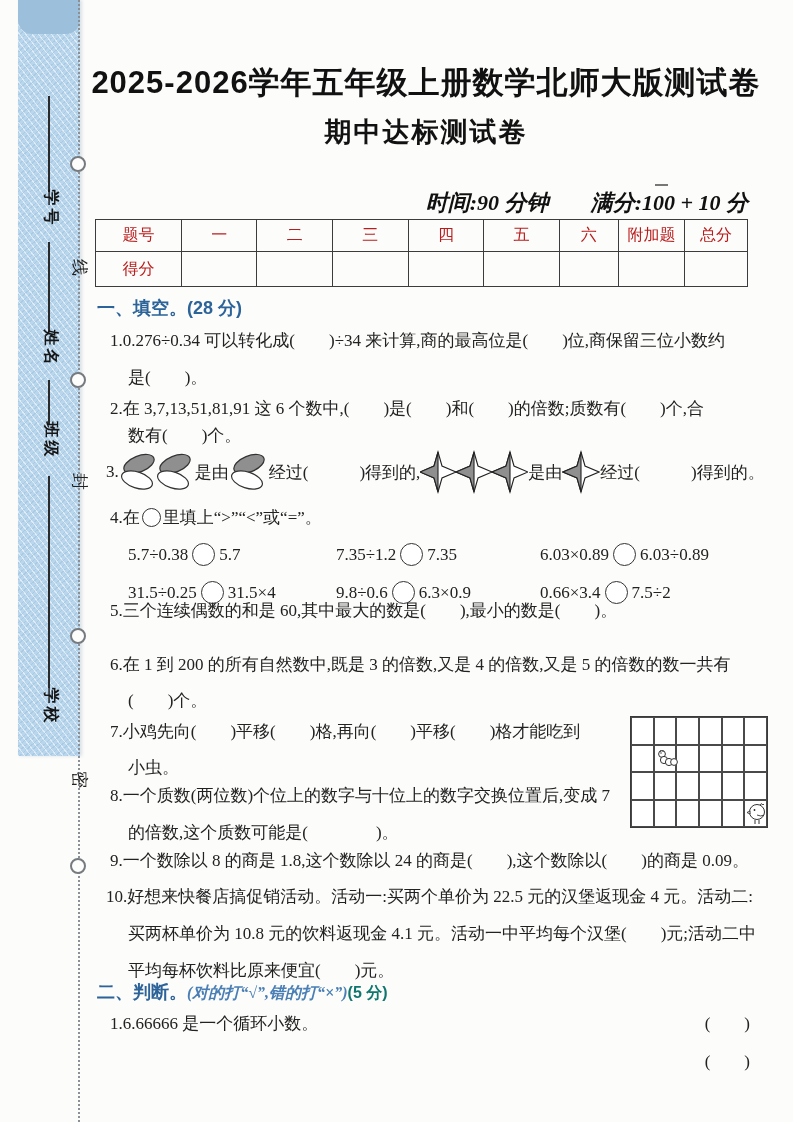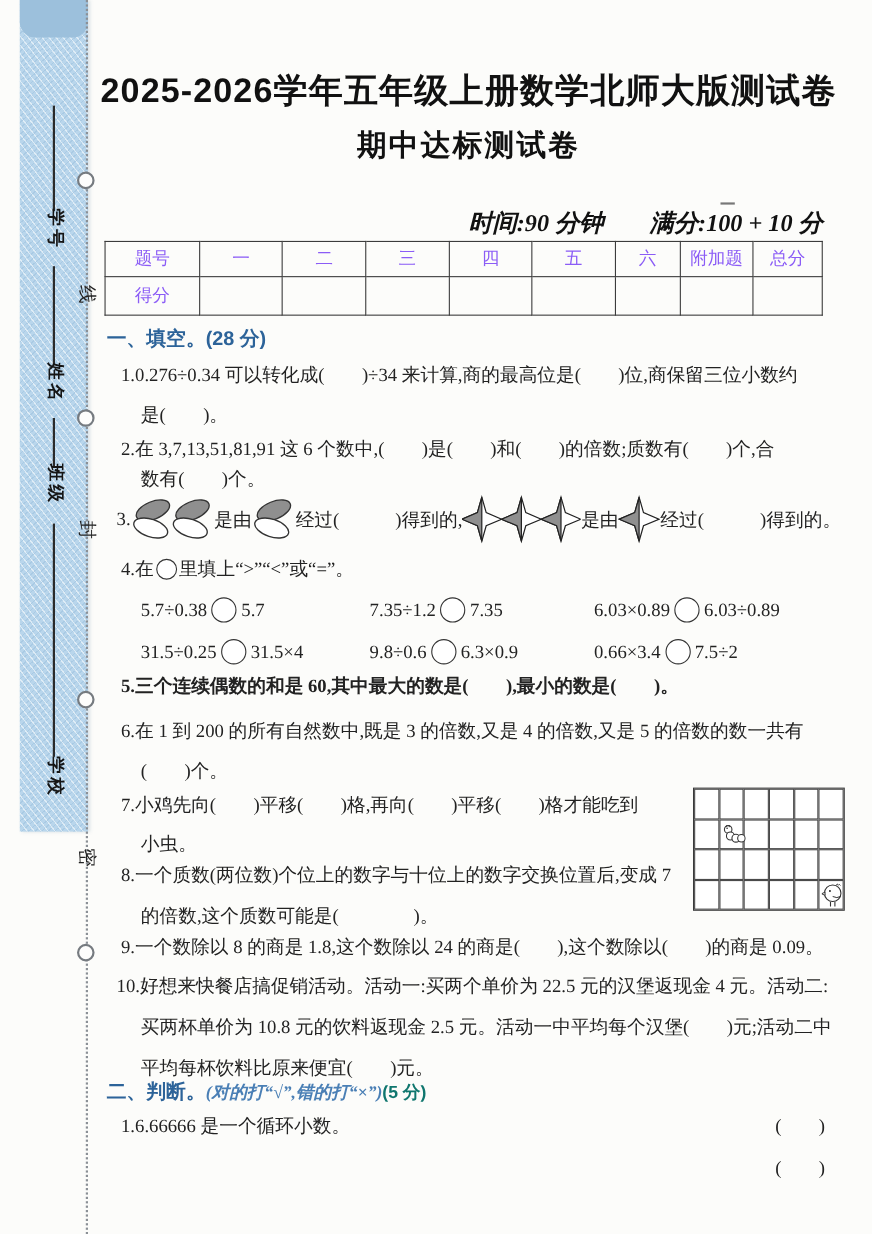--- a/index.html
+++ b/index.html
@@ -23,21 +23,21 @@
   .title1{position:absolute;top:62px;left:80px;width:692px;text-align:center;font-size:31px;font-weight:bold;
           font-family:"Liberation Sans","DejaVu Sans",sans-serif;letter-spacing:1px;color:#111;}
   .title2{position:absolute;top:114px;left:80px;width:692px;text-align:center;font-size:27px;font-weight:bold;
           font-family:"Liberation Sans","DejaVu Sans",sans-serif;letter-spacing:2px;color:#111;}
   .info-line{position:absolute;top:188px;left:340px;width:408px;text-align:right;font-size:22px;font-weight:bold;
              font-style:italic;color:#111;}
   .info-line .gap{display:inline-block;width:42px;}
   .stray-dash{position:absolute;top:184px;left:655px;width:13px;height:2px;background:#777;}
   
   .score-table{position:absolute;top:219px;left:95px;width:653px;border-collapse:collapse;table-layout:fixed;
-               font-size:16px;color:#8b5cf6;}
+               font-size:16px;color:#b91c1c;}
   .score-table td{border:1.6px solid #3c3c3c;text-align:center;padding:0;height:31px;}
   .score-table tr:last-child td{height:34px;}
   
   .sec-head{position:absolute;font-size:18px;font-weight:bold;color:#2c6399;
             font-family:"Liberation Sans","DejaVu Sans",sans-serif;white-space:nowrap;}
   .sec-note{font-weight:bold;font-style:italic;color:#4a7fb5;font-size:16px;font-family:"Liberation Serif",serif;}
   .sec-score{font-weight:bold;color:#0f766e;font-size:16px;}
   .qline{position:absolute;font-size:17px;white-space:nowrap;color:#222;}
   .fig-row{position:absolute;display:flex;align-items:center;font-size:17px;color:#222;white-space:nowrap;}
   .cmp-item{position:absolute;font-size:17px;color:#222;white-space:nowrap;display:flex;align-items:center;}
@@ -193,21 +193,21 @@
     <span>9.8÷0.6</span>
       <span class="circle"></span>
       <span>6.3×0.9</span>
   </div>
   <div class="cmp-item" style="top:581px;left:540px;">
     <span>0.66×3.4</span>
       <span class="circle"></span>
       <span>7.5÷2</span>
   </div>
 
-  <div class="qline" style="top:612px;left:110px;font-weight:bold;">5.三个连续偶数的和是 60,其中最大的数是(　　),最小的数是(　　)。</div>
+  <div class="qline" style="top:599px;left:110px;">5.三个连续偶数的和是 60,其中最大的数是(　　),最小的数是(　　)。</div>
   <div class="qline" style="top:653px;left:110px;">6.在 1 到 200 的所有自然数中,既是 3 的倍数,又是 4 的倍数,又是 5 的倍数的数一共有</div>
   <div class="qline" style="top:689px;left:128px;">(　　)个。</div>
 
   <div class="qline" style="top:720px;left:110px;">7.小鸡先向(　　)平移(　　)格,再向(　　)平移(　　)格才能吃到</div>
   <div class="qline" style="top:756px;left:128px;">小虫。</div>
   <div class="qline" style="top:784px;left:110px;">8.一个质数(两位数)个位上的数字与十位上的数字交换位置后,变成 7</div>
   <div class="qline" style="top:821px;left:128px;">的倍数,这个质数可能是(　　　　)。</div>
 
   <div class="tgrid">
       <div class="cell"></div>
@@ -255,21 +255,21 @@
         <path d="M10,13 q4,2 7,0" fill="none" stroke="#333" stroke-width="0.9"></path>
         <path d="M13,3 q1,-2 2,-1 M15,3 q1,-2 2,0" fill="none" stroke="#333" stroke-width="0.9"></path>
         <line x1="8" y1="18" x2="8" y2="22" stroke="#333" stroke-width="1"></line>
         <line x1="12" y1="18" x2="12" y2="22" stroke="#333" stroke-width="1"></line>
       </svg>
     </div>
   </div>
 
   <div class="qline" style="top:849px;left:110px;">9.一个数除以 8 的商是 1.8,这个数除以 24 的商是(　　),这个数除以(　　)的商是 0.09。</div>
   <div class="qline" style="top:885px;left:106px;">10.好想来快餐店搞促销活动。活动一:买两个单价为 22.5 元的汉堡返现金 4 元。活动二:</div>
-  <div class="qline" style="top:922px;left:128px;">买两杯单价为 10.8 元的饮料返现金 2.5 元。活动一中平均每个汉堡(　　)元;活动二中</div>
+  <div class="qline" style="top:922px;left:128px;">买两杯单价为 10.8 元的饮料返现金 4.1 元。活动一中平均每个汉堡(　　)元;活动二中</div>
   <div class="qline" style="top:959px;left:128px;">平均每杯饮料比原来便宜(　　)元。</div>
 
   <div class="sec-head" style="top:980px;left:97px;">
     <span>二、判断。</span><span class="sec-note">(对的打“√”,错的打“×”)</span><span class="sec-score">(5 分)</span>
   </div>
 
   <div class="qline" style="top:1012px;left:110px;">1.6.66666 是一个循环小数。</div>
   <div class="bracket" style="top:1012px;">(　　)</div>
   <div class="bracket" style="top:1050px;">(　　)</div>
 

